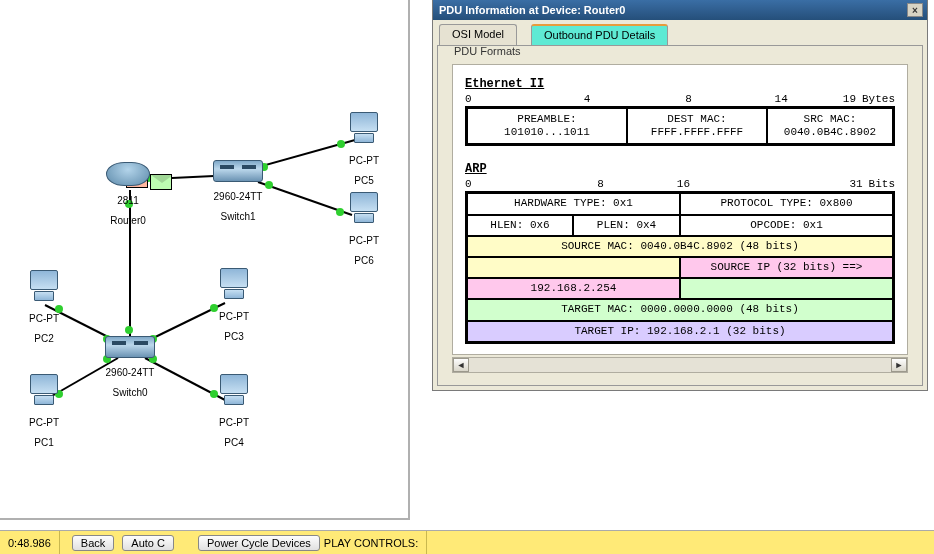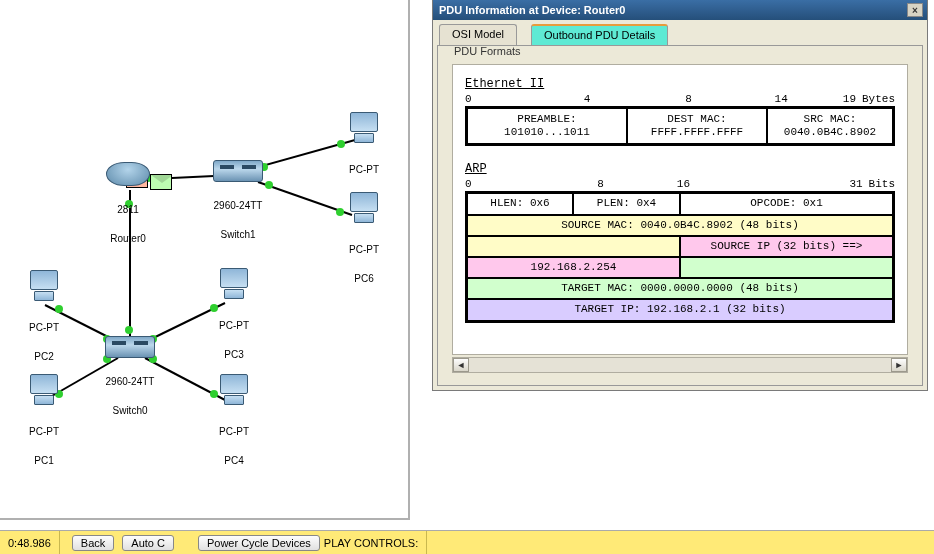--- a/index.html
+++ b/index.html
@@ -24,21 +24,21 @@
   }
   .canvas svg { position: absolute; left: 0; top: 0; }
   .device {
     position: absolute;
     text-align: center;
     width: 60px;
   }
   .device .label {
     font-size: 10px;
     line-height: 1.1;
-    margin-top: 18px;
+    margin-top: 9px;
     color: #000;
   }
   .pc-icon {
     width: 40px; height: 34px;
     margin: 0 auto;
     position: relative;
   }
   .pc-icon .monitor {
     width: 28px; height: 20px;
     background: linear-gradient(#8fb6d8,#c6dff2);
@@ -218,20 +218,21 @@
     display: flex; align-items: center; justify-content: center;
     font-size: 9px; color: #333;
     cursor: default;
   }
 
   .section-title {
     text-decoration: underline;
     font-family: "Courier New", monospace;
     font-size: 12px;
     margin-bottom: 2px;
+    font-weight: bold;
   }
   .ruler {
     font-family: "Courier New", monospace;
     font-size: 11px;
     display: flex;
     margin-bottom: 1px;
   }
   .ruler .unit { margin-left: 6px; }
   
   .eth-table {
@@ -430,20 +431,24 @@
       <div class="section-title">ARP</div>
       <div class="ruler">
         <span style="width:8px">0</span>
         <span style="width:140px;text-align:right">8</span>
         <span style="width:92px;text-align:right">16</span>
         <span style="width:184px;text-align:right">31</span>
         <span class="unit">Bits</span>
       </div>
       <div class="arp-table">
         <div class="arp-row">
+          <div class="arp-cell" style="width:215px">HARDWARE TYPE: 0x1</div>
+          <div class="arp-cell" style="width:215px">PROTOCOL TYPE: 0x800</div>
+        </div>
+        <div class="arp-row">
           <div class="arp-cell" style="width:107px">HLEN: 0x6</div>
           <div class="arp-cell" style="width:108px">PLEN: 0x4</div>
           <div class="arp-cell" style="width:215px">OPCODE: 0x1</div>
         </div>
         <div class="arp-row">
           <div class="arp-cell bg-yellow" style="width:430px">SOURCE MAC: 0040.0B4C.8902 (48 bits)</div>
         </div>
         <div class="arp-row">
           <div class="arp-cell bg-yellow" style="width:215px"></div>
           <div class="arp-cell bg-pink" style="width:215px">SOURCE IP (32 bits) ==&gt;</div>

